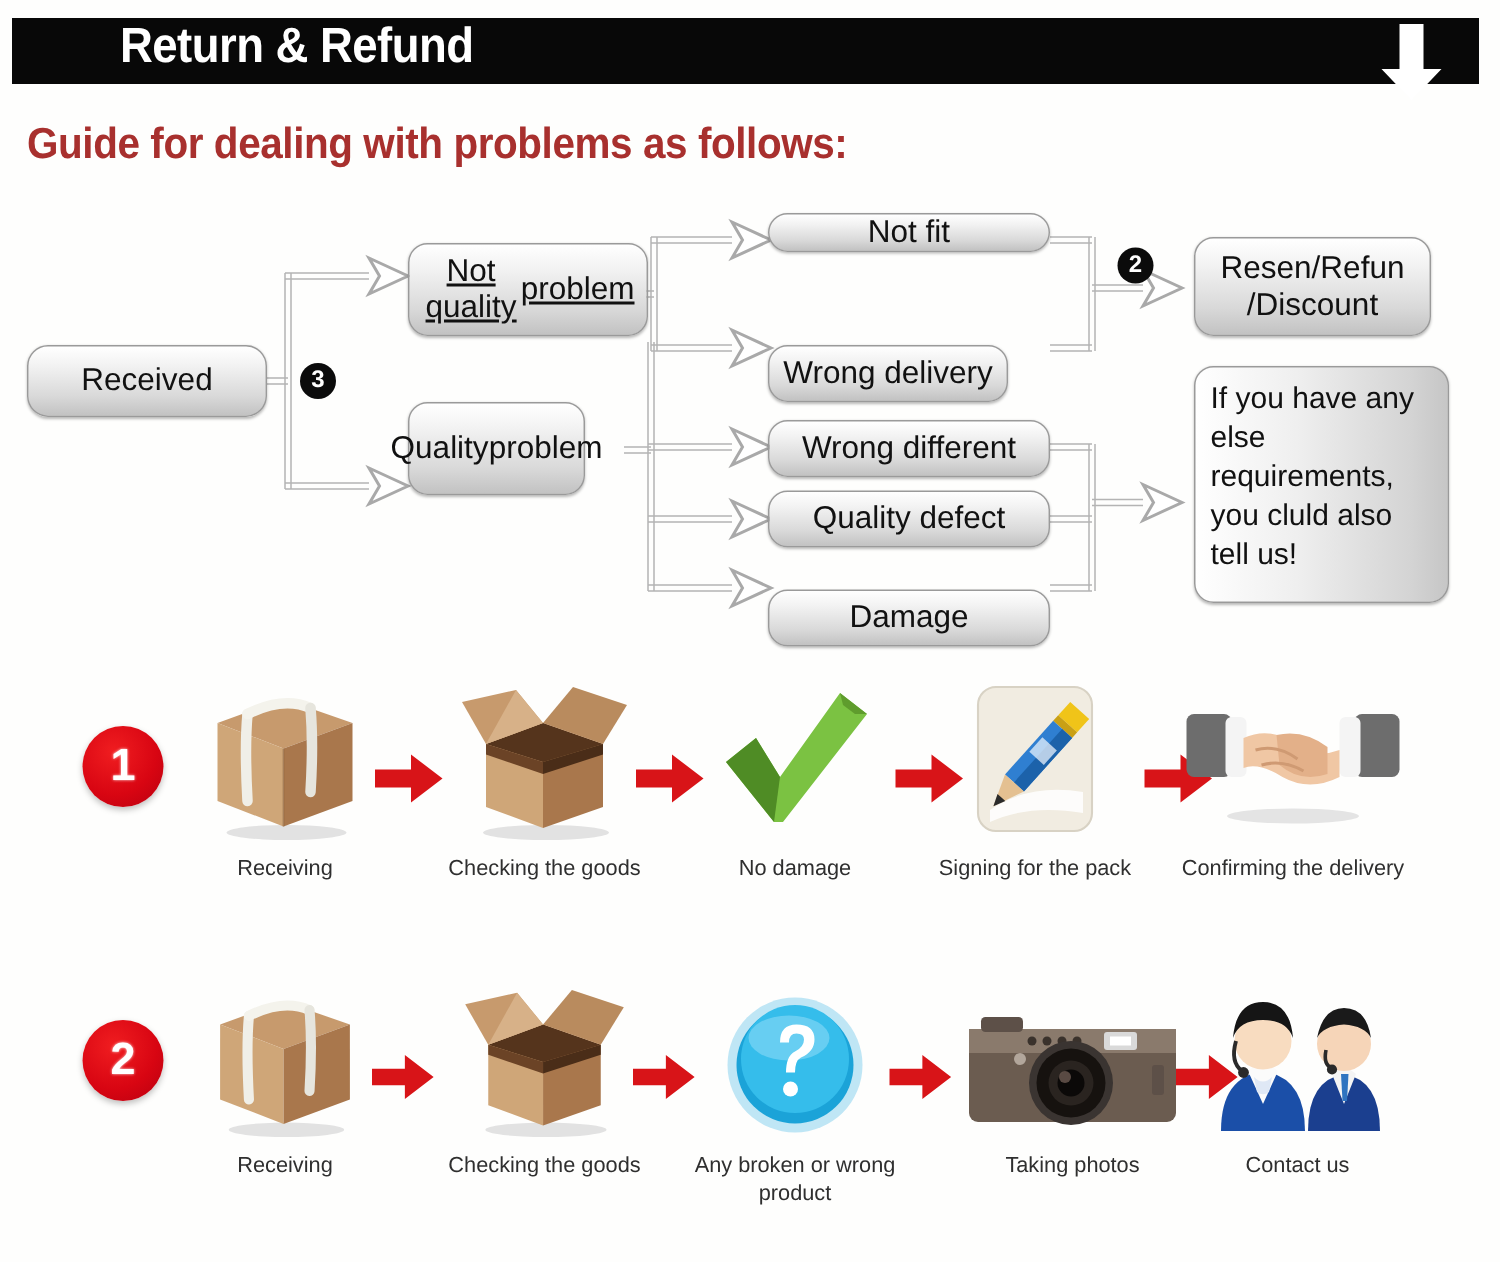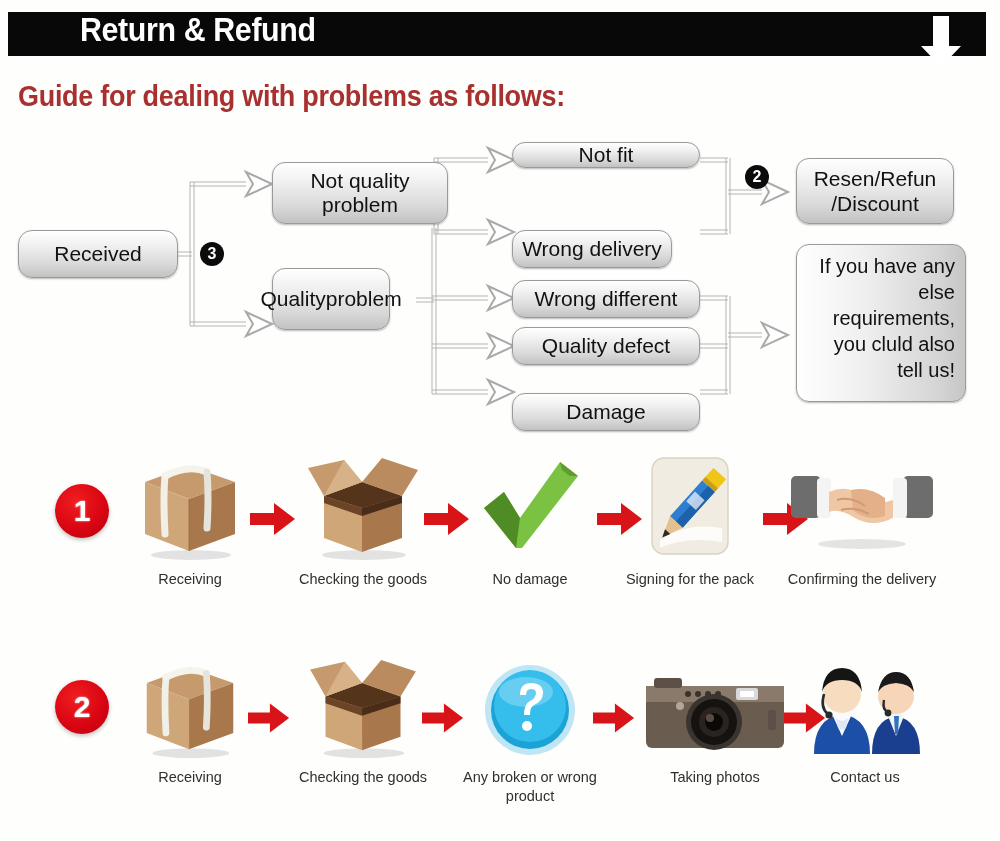--- a/index.html
+++ b/index.html
@@ -44,21 +44,21 @@
     border:1px solid #9a9a9a;border-radius:13px;
     background:linear-gradient(to bottom,#ffffff 0%,#f2f2f2 28%,#d9d9d9 72%,#c2c2c2 100%);
     box-shadow:0 1px 2px rgba(0,0,0,.28);
     display:flex;align-items:center;justify-content:center;
     text-align:center;color:#111;
     font-size:21px;line-height:1.12;
     padding:2px 8px;
   }
   .fbox.lead{
     background:linear-gradient(to right,#ffffff 0%,#efefef 40%,#d4d4d4 85%,#c6c6c6 100%);
-    align-items:flex-start;justify-content:flex-start;text-align:right;
+    align-items:flex-start;justify-content:flex-start;text-align:left;
     padding:8px 10px;line-height:1.30;font-size:20px;
   }
   .badge-dark{
     position:absolute;width:24px;height:24px;border-radius:50%;
     background:#0b0b0b;color:#fff;font-size:16px;font-weight:bold;
     display:flex;align-items:center;justify-content:center;
     line-height:1;
   }
   .conn{position:absolute;}
 
@@ -139,21 +139,21 @@
         <polygon points="488,250 514,262 488,274 495,262"></polygon>
         <polygon points="762,50 788,62 762,74 769,62"></polygon>
         <polygon points="762,193 788,205 762,217 769,205"></polygon>
       </g>
     </svg>
 
     <div class="fbox" style="left:18px;top:100px;width:160px;height:48px;border-radius:14px;">Received</div>
 
     <div class="badge-dark" style="left:200px;top:112px;">3</div>
 
-    <div class="fbox" style="left:272px;top:32px;width:176px;height:62px;flex-direction:column;">
+    <div class="fbox" style="left:272px;top:32px;width:160px;height:62px;flex-direction:row;text-decoration:underline;">
       <span>Not quality</span>
       <span>problem</span>
     </div>
     <div class="fbox" style="left:272px;top:138px;width:118px;height:62px;flex-direction:row;">
       <span>Quality</span>
       <span>problem</span>
     </div>
 
     <div class="fbox" style="left:512px;top:12px;width:188px;height:26px;">Not fit</div>
     <div class="fbox" style="left:512px;top:100px;width:160px;height:38px;">Wrong delivery</div>

